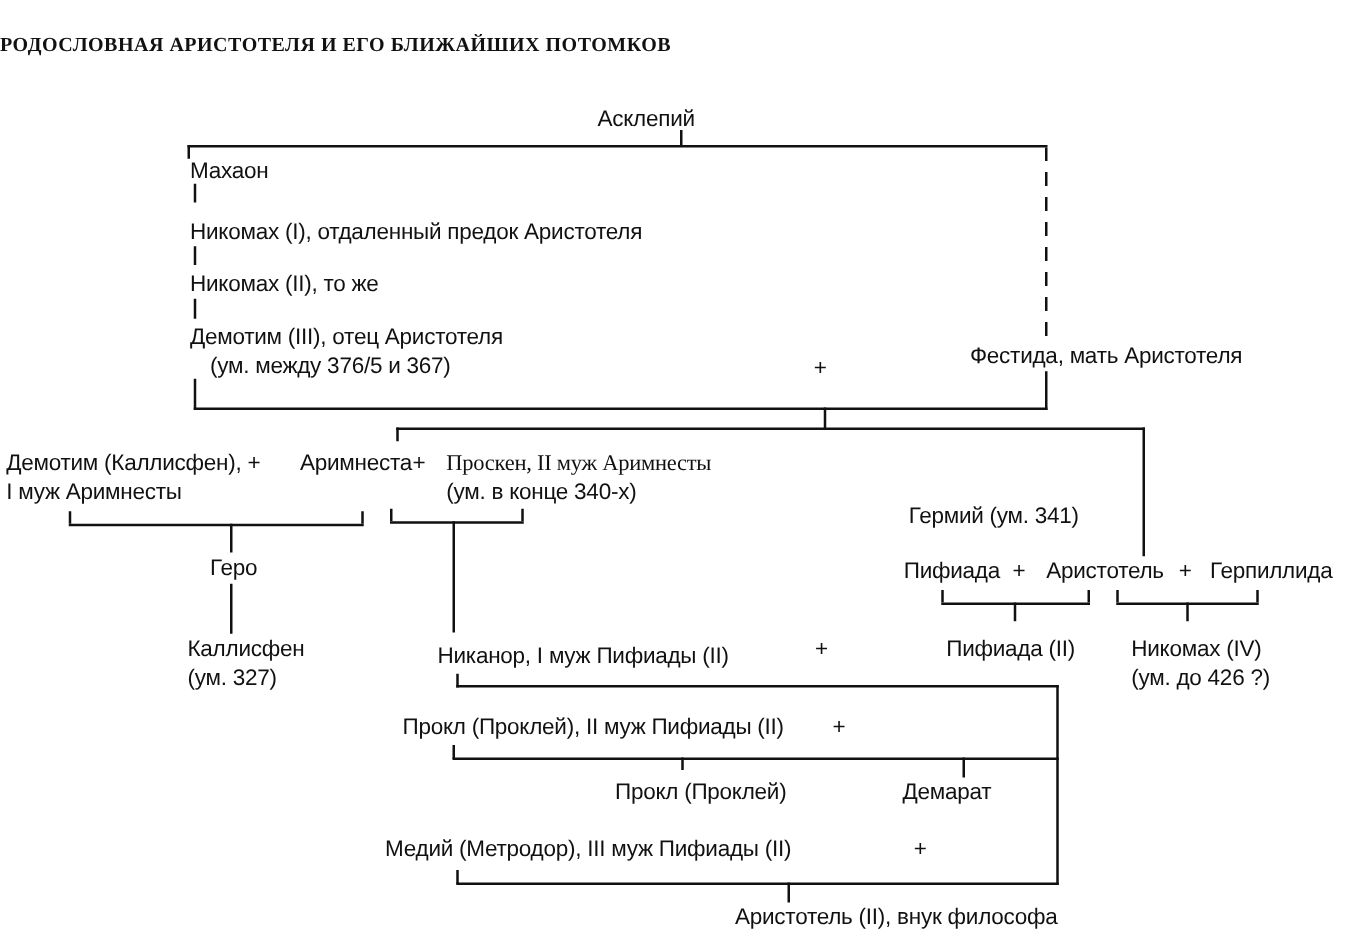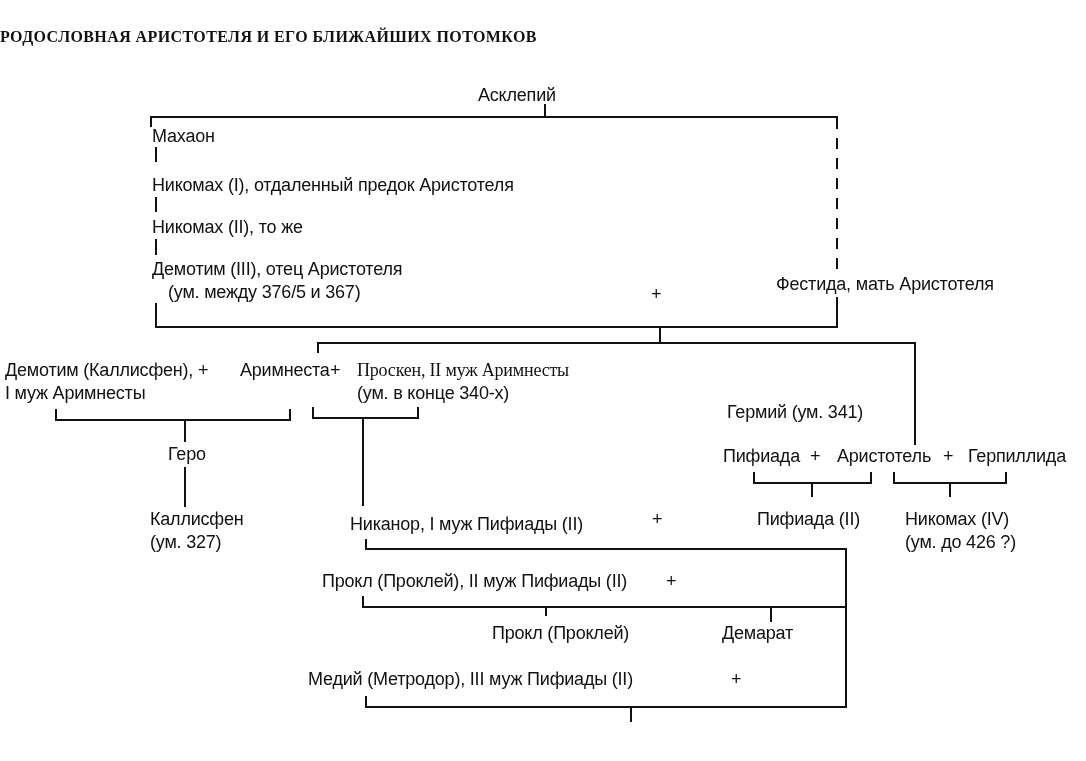--- a/index.html
+++ b/index.html
@@ -62,20 +62,21 @@
 
   <div class="t" style="left:322px;top:571px;">Прокл (Проклей), II муж Пифиады (II)</div>
   <div class="plus" style="left:666px;top:571px;">+</div>
 
   <div class="t" style="left:492px;top:623px;">Прокл (Проклей)</div>
   <div class="t" style="left:722px;top:623px;">Демарат</div>
 
   <div class="t" style="left:308px;top:669px;">Медий (Метродор), III муж Пифиады (II)</div>
   <div class="plus" style="left:731px;top:669px;">+</div>
 
+  <div class="t" style="left:588px;top:723px;">Аристотель (II), внук философа</div>
 
   <i class="vl" style="left:544px;top:104px;height:13px;"></i>
   <i class="hl" style="left:150px;top:116px;width:688px;"></i>
   <i class="vl" style="left:150px;top:116px;height:11px;"></i>
 
   <i class="vl" style="left:155px;top:147px;height:15px;"></i>
   <i class="vl" style="left:155px;top:197px;height:15px;"></i>
   <i class="vl" style="left:155px;top:239px;height:16px;"></i>
   <i class="vl" style="left:155px;top:303px;height:25px;"></i>
 

